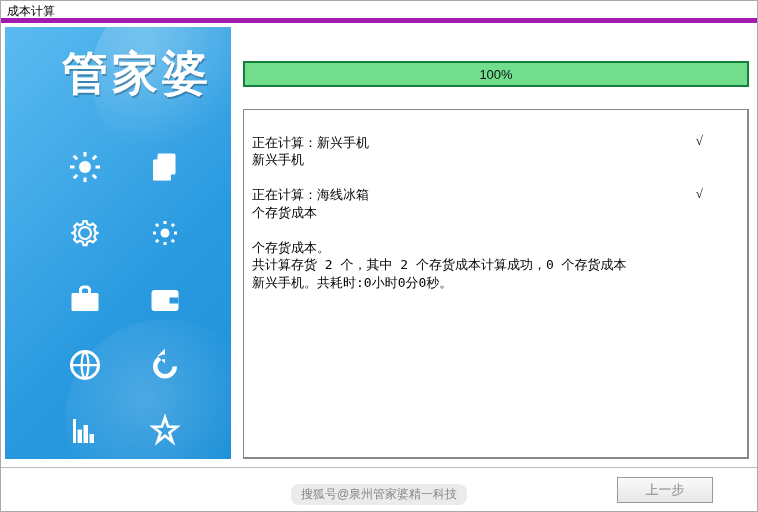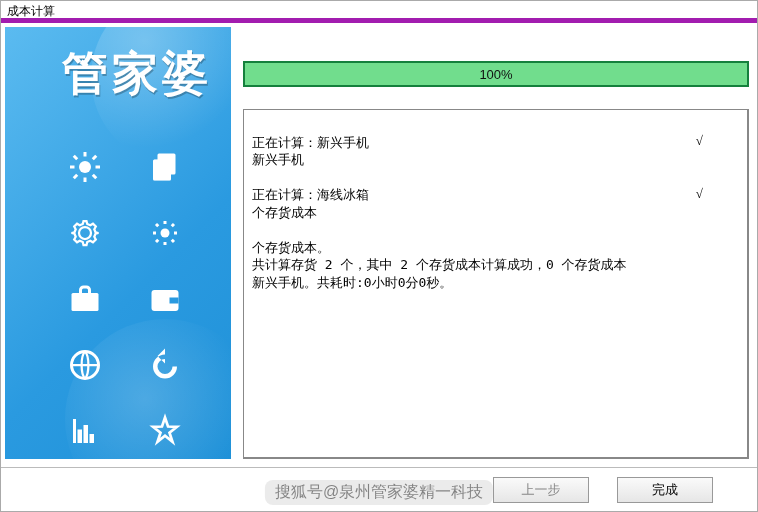--- a/index.html
+++ b/index.html
@@ -125,21 +125,21 @@
     background: linear-gradient(#fafafa,#e6e6e6);
     border: 1px solid #999;
     font-size: 13px;
     cursor: pointer;
   }
   .btn[disabled] { color: #888; }
   .watermark {
     position: absolute;
     bottom: 6px; left: 50%;
     transform: translateX(-50%);
-    font-size: 16px;
+    font-size: 12px;
     color: rgba(0,0,0,0.45);
     background: rgba(210,210,210,0.45);
     padding: 2px 10px;
     border-radius: 8px;
     pointer-events: none;
   }
 </style>
 </head>
 <body>
 
@@ -232,16 +232,15 @@
 <span></span>
 <span>个存货成本。</span>
 <span>共计算存货 2 个，其中 2 个存货成本计算成功，0 个存货成本</span>
 <span>新兴手机。共耗时:0小时0分0秒。</span>
     </div>
   </div>
 </div>
 
 <div class="footer">
   <button class="btn" disabled="">上一步</button>
-  <button class="btn">完成</button>
 </div>
 
 <div class="watermark">搜狐号@泉州管家婆精一科技</div>
 
 </body></html>

